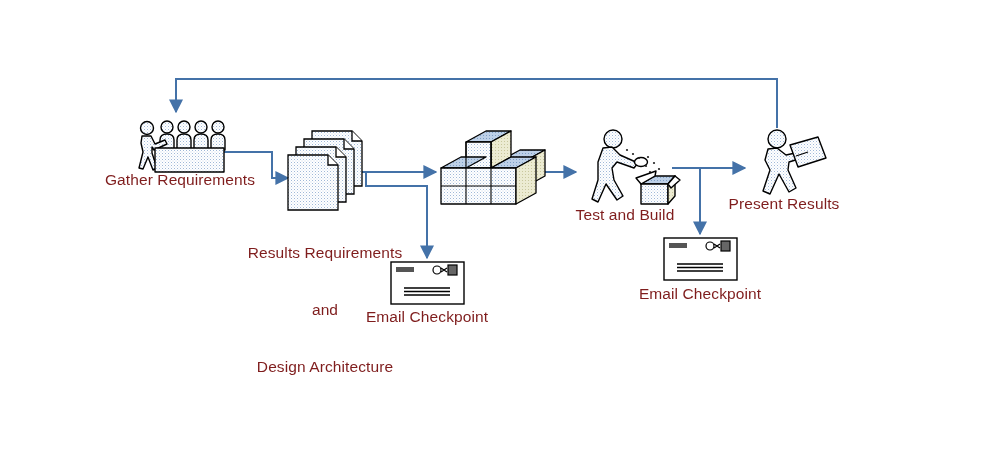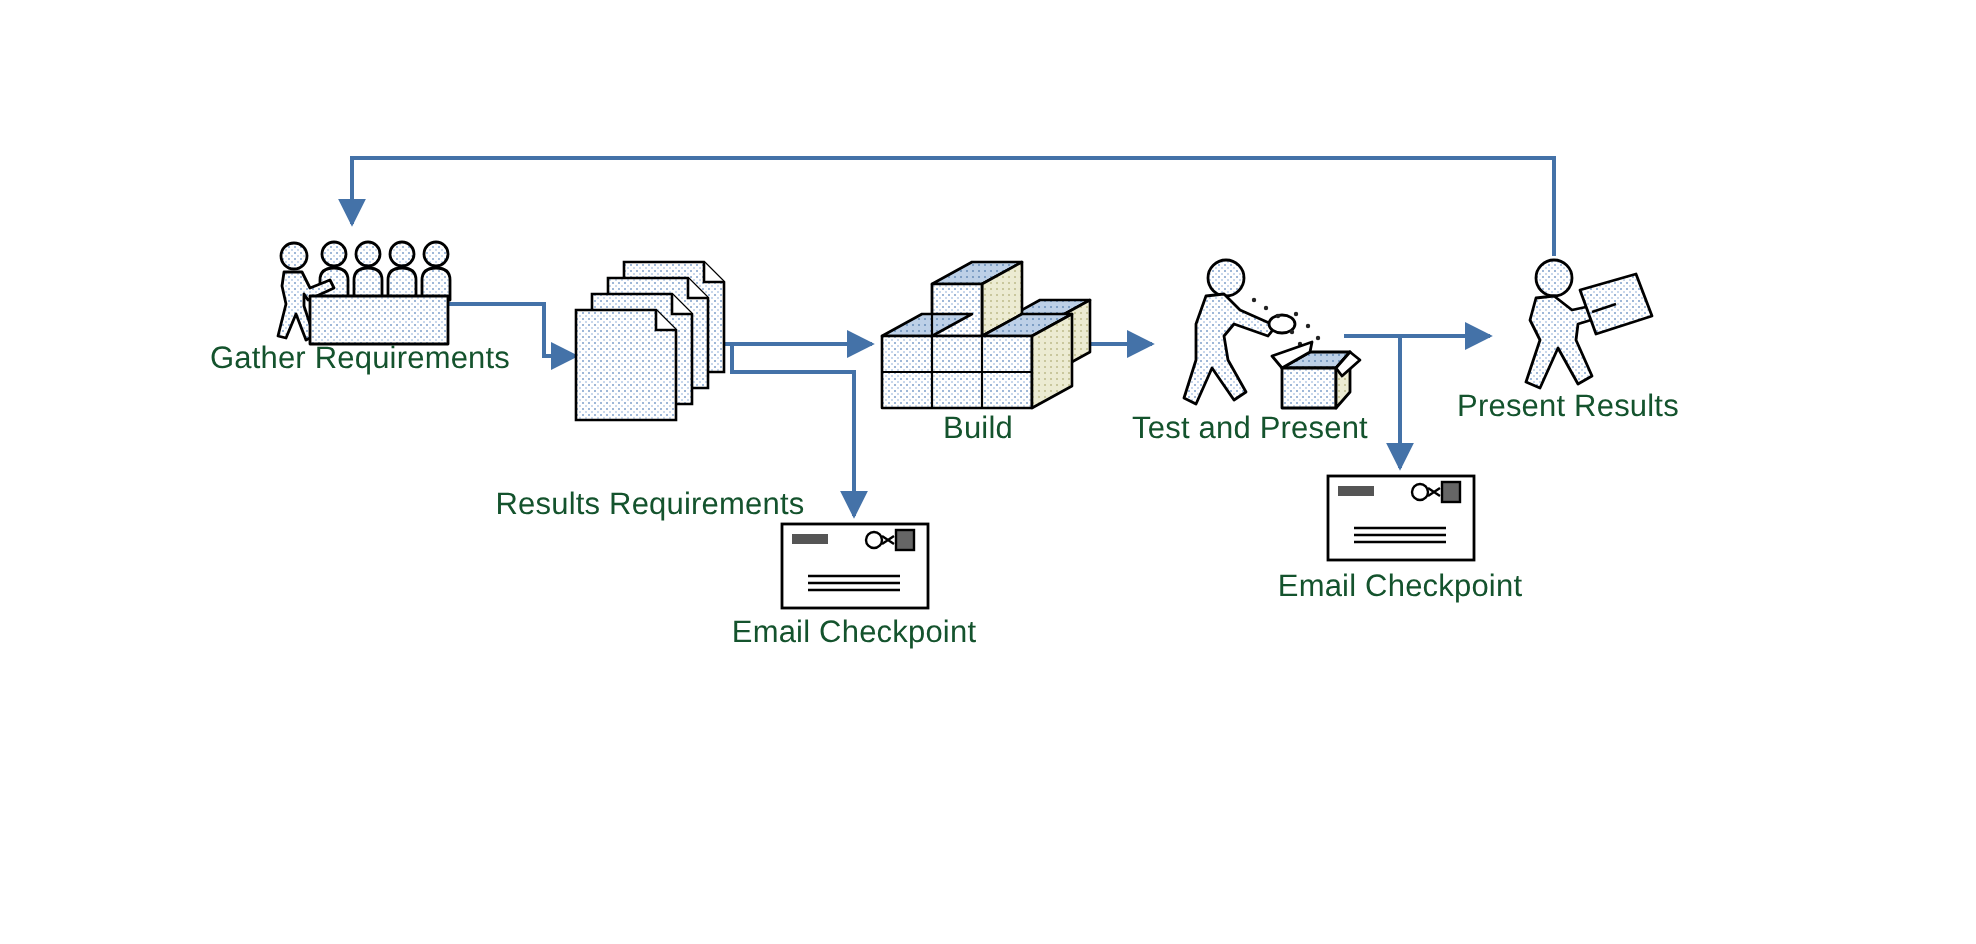--- a/index.html
+++ b/index.html
@@ -25,21 +25,21 @@
     top: 0;
     width: 988px;
     height: 472px;
   }
   .node-label {
     position: absolute;
     text-align: center;
     font-family: "Liberation Sans", sans-serif;
     font-size: 15.5px;
     line-height: 19px;
-    color: #14532d;
+    color: #7f1d1d;
     white-space: pre;
     letter-spacing: 0.1px;
   }
 </style>
 </head>
 <body>
 
 <div id="diagram-root">
 
   <svg id="flow-svg" viewBox="0 0 988 472">
@@ -197,25 +197,26 @@
       <path d="M 714 244 L 720 248 M 714 248 L 720 244" stroke-width="1.2"></path>
       <rect x="721" y="241" width="9" height="10" fill="#666666" stroke-width="1.2"></rect>
       <path d="M 677 264 L 723 264 M 677 267.5 L 723 267.5 M 677 271 L 723 271" stroke-width="1.3"></path>
     </g>
   </svg>
 
   <div class="node-label" style="left:80px; top:170px; width:200px;">Gather Requirements</div>
 
   <div class="node-label" style="left:215px; top:205px; width:220px;">
     <div>Results Requirements</div>
+    <div>and</div>
+    <div>Design Architecture</div>
   </div>
 
-  <div class="node-label" style="left:439px; top:205px; width:100px;">Build</div>
-
-  <div class="node-label" style="left:555px; top:205px; width:140px;">Test and Present</div>
+
+  <div class="node-label" style="left:555px; top:205px; width:140px;">Test and Build</div>
 
   <div class="node-label" style="left:714px; top:194px; width:140px;">Present Results</div>
 
   <div class="node-label" style="left:357px; top:307px; width:140px;">Email Checkpoint</div>
 
   <div class="node-label" style="left:630px; top:284px; width:140px;">Email Checkpoint</div>
 
 </div>
 
 </body></html>

